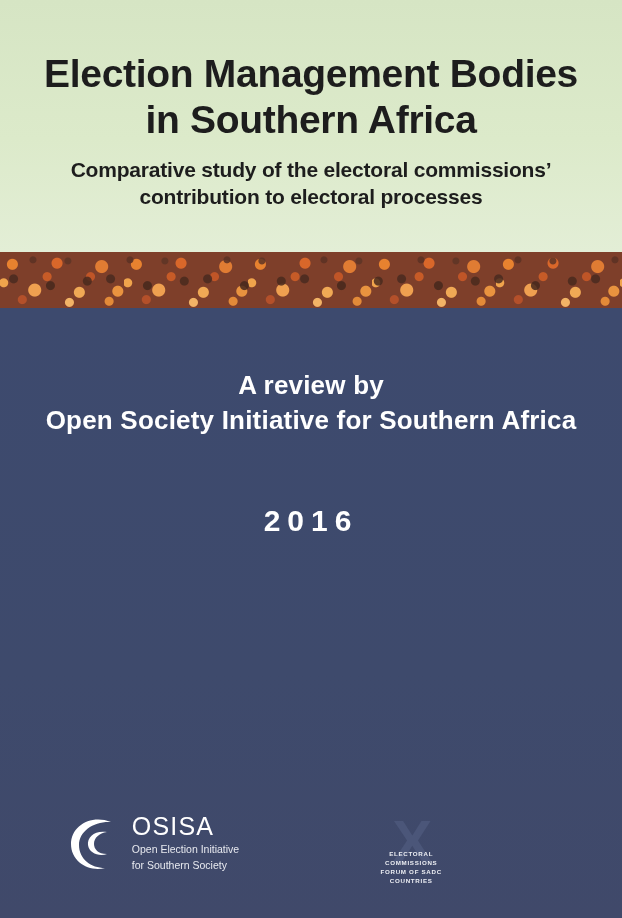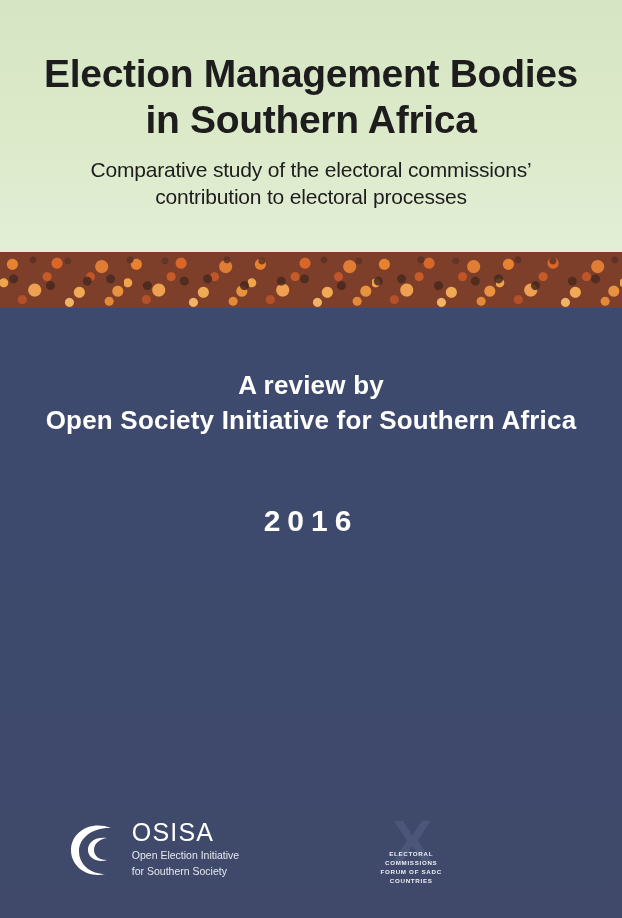--- a/index.html
+++ b/index.html
@@ -34,21 +34,21 @@
     font-size: 39px;
     font-weight: bold;
     line-height: 1.18;
     color: #1d1d1d;
     letter-spacing: -0.3px;
     margin: 0;
   }
   .subtitle {
     margin: 14px 0 0 0;
     font-size: 21px;
-    font-weight: normal;
+    font-weight: bold;
     line-height: 1.27;
     color: #1d1d1d;
     letter-spacing: -0.2px;
   }
 
   
   .stripe {
     position: absolute;
     left: 0; top: 252px;
     width: 622px;
@@ -125,21 +125,21 @@
     letter-spacing: 7px;
   }
 
   
   .logos {
     position: absolute;
     left: 0; bottom: 32px;
     width: 538px;
     display: flex;
     justify-content: center;
-    align-items: center;
+    align-items: flex-start;
     gap: 112px;
   }
   .osisa {
     display: flex;
     align-items: center;
     gap: 9px;
   }
   .osisa-mark {
     width: 56px;
     height: 62px;

